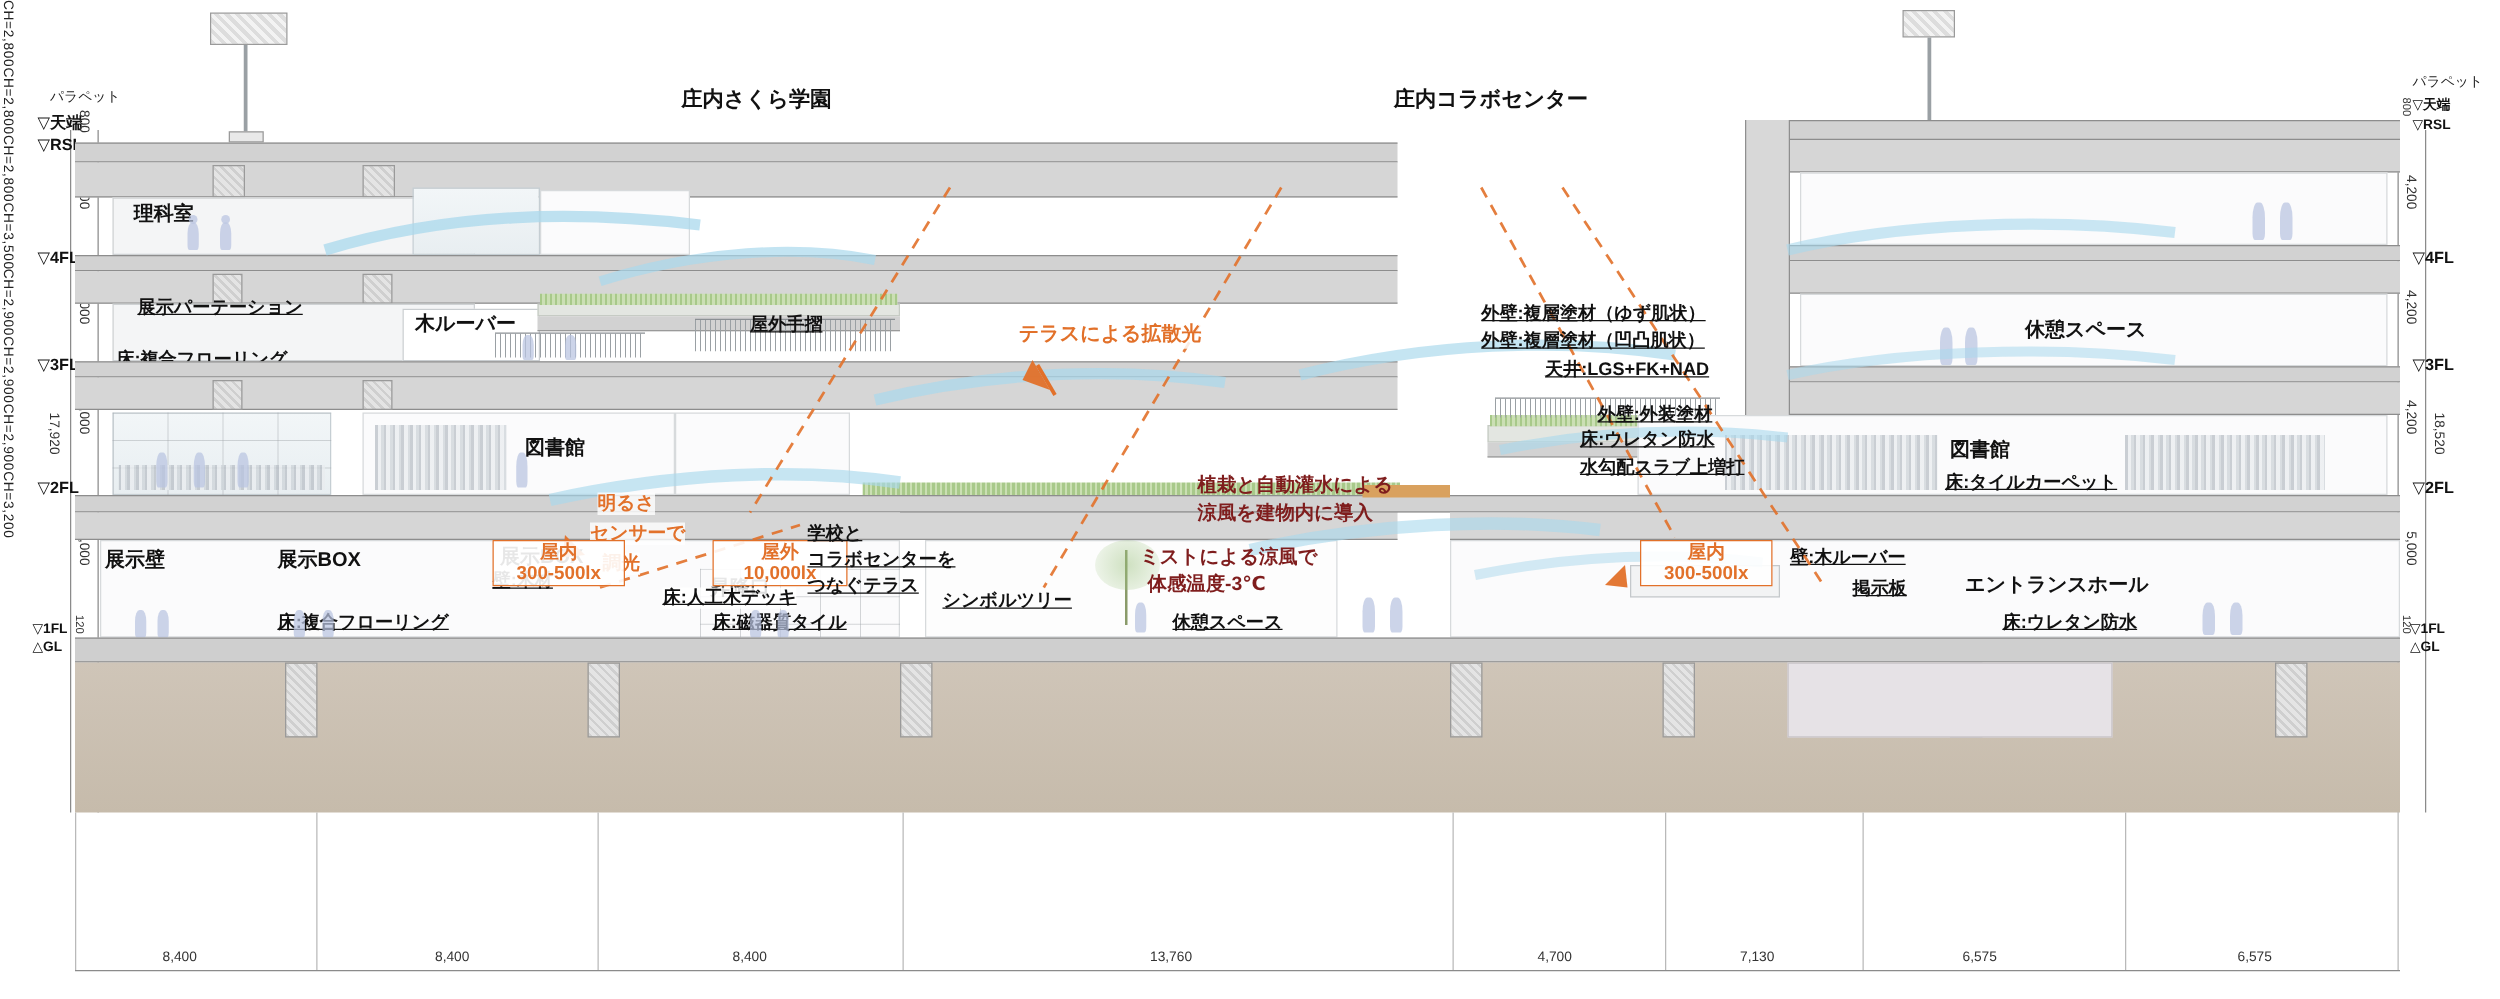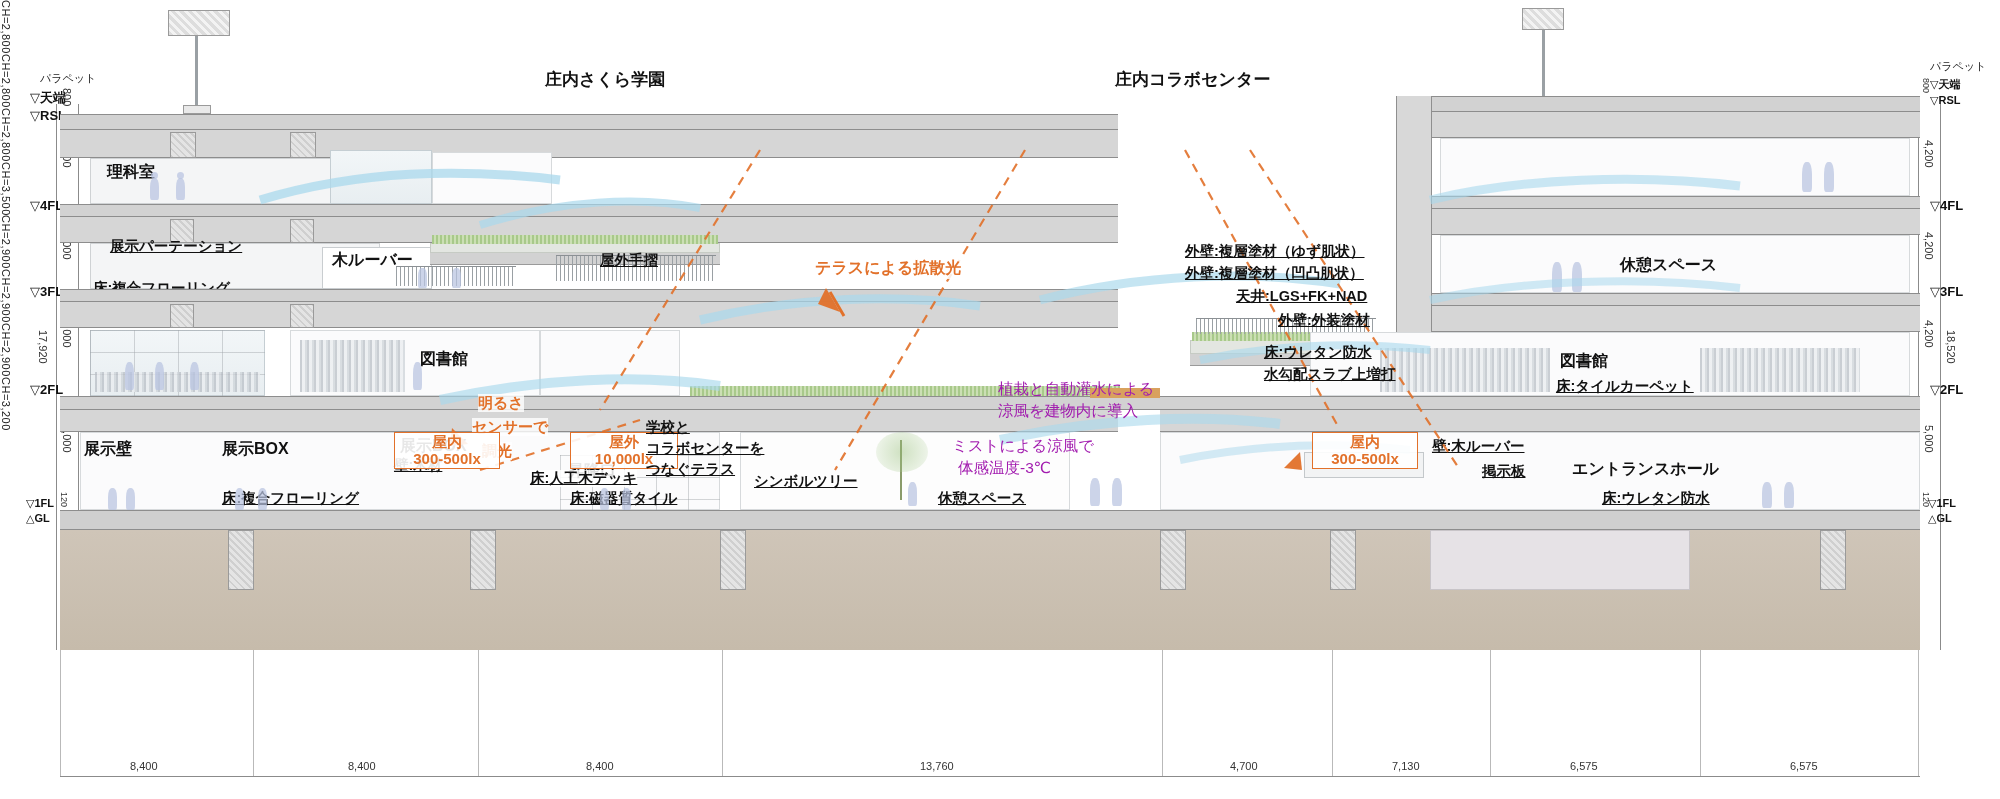--- a/index.html
+++ b/index.html
@@ -14,21 +14,21 @@
   
   .t-title{font-size:17px;font-weight:700;color:#111;}
   .t-room{font-size:16px;font-weight:700;color:#111;}
   .t-room-box{font-size:16px;font-weight:700;color:#111;background:rgba(255,255,255,.82);padding:1px 4px;}
   .t-mat{font-size:14.5px;font-weight:700;color:#111;text-decoration:underline;}
   .t-small{font-size:11px;color:#222;}
   .t-dim{font-size:11px;color:#333;}
   .t-lvl{font-size:13px;font-weight:700;color:#111;}
   .t-or{font-size:15px;font-weight:700;color:#e2712a;}
   .t-orbig{font-size:16px;font-weight:700;color:#e2712a;}
-  .t-bl{font-size:15.5px;font-weight:400;color:#a21caf;padding-left:40px;}
+  .t-bl{font-size:15.5px;font-weight:700;color:#7f1d1d;}
   .vert{writing-mode:vertical-rl;text-orientation:mixed;}
   .ch{font-size:11px;color:#222;writing-mode:vertical-rl;text-orientation:mixed;letter-spacing:.5px;}
 
   .orbox{border:1.6px solid #e2712a;background:rgba(255,255,255,.9);
          padding:0px 4px;font-size:15px;font-weight:700;color:#e2712a;line-height:1.15;}
 
   
   .slab{background:#d2d2d2;border-top:1px solid #8d8d8d;border-bottom:1px solid #8d8d8d;}
   .room{background:#f4f5f6;border:1px solid #cfd2d4;}
   .roomw{background:#fbfbfc;border:1px solid #d7dadc;}
@@ -304,21 +304,21 @@
 
   <div class="txt t-mat" style="left:530px;top:470px;background:rgba(255,255,255,.85);">床:人工木デッキ</div>
 
   <div class="txt t-mat" style="left:646px;top:419px;">学校と</div>
   <div class="txt t-mat" style="left:646px;top:440px;">コラボセンターを</div>
   <div class="txt t-mat" style="left:646px;top:461px;">つなぐテラス</div>
 
   <div class="txt t-mat" style="left:1185px;top:243px;">外壁:複層塗材（ゆず肌状）</div>
   <div class="txt t-mat" style="left:1185px;top:265px;">外壁:複層塗材（凹凸肌状）</div>
   <div class="txt t-mat" style="left:1236px;top:288px;">天井:LGS+FK+NAD</div>
-  <div class="txt t-mat" style="left:1278px;top:312px;text-align:right;">外壁:外装塗材</div>
+  <div class="txt t-mat" style="left:1278px;top:324px;text-align:right;">外壁:外装塗材</div>
   <div class="txt t-mat" style="left:1264px;top:344px;">床:ウレタン防水</div>
   <div class="txt t-mat" style="left:1264px;top:366px;">水勾配スラブ上増打</div>
 
   <div class="txt t-bl" style="left:958px;top:380px;">植栽と自動灌水による</div>
   <div class="txt t-bl" style="left:958px;top:402px;">涼風を建物内に導入</div>
 
   <div class="txt t-bl" style="left:912px;top:437px;">ミストによる涼風で</div>
   <div class="txt t-bl" style="left:918px;top:459px;">体感温度-3℃</div>
 
   <div class="ab dimline" style="left:60px;top:776px;width:1860px;height:1px;"></div>

